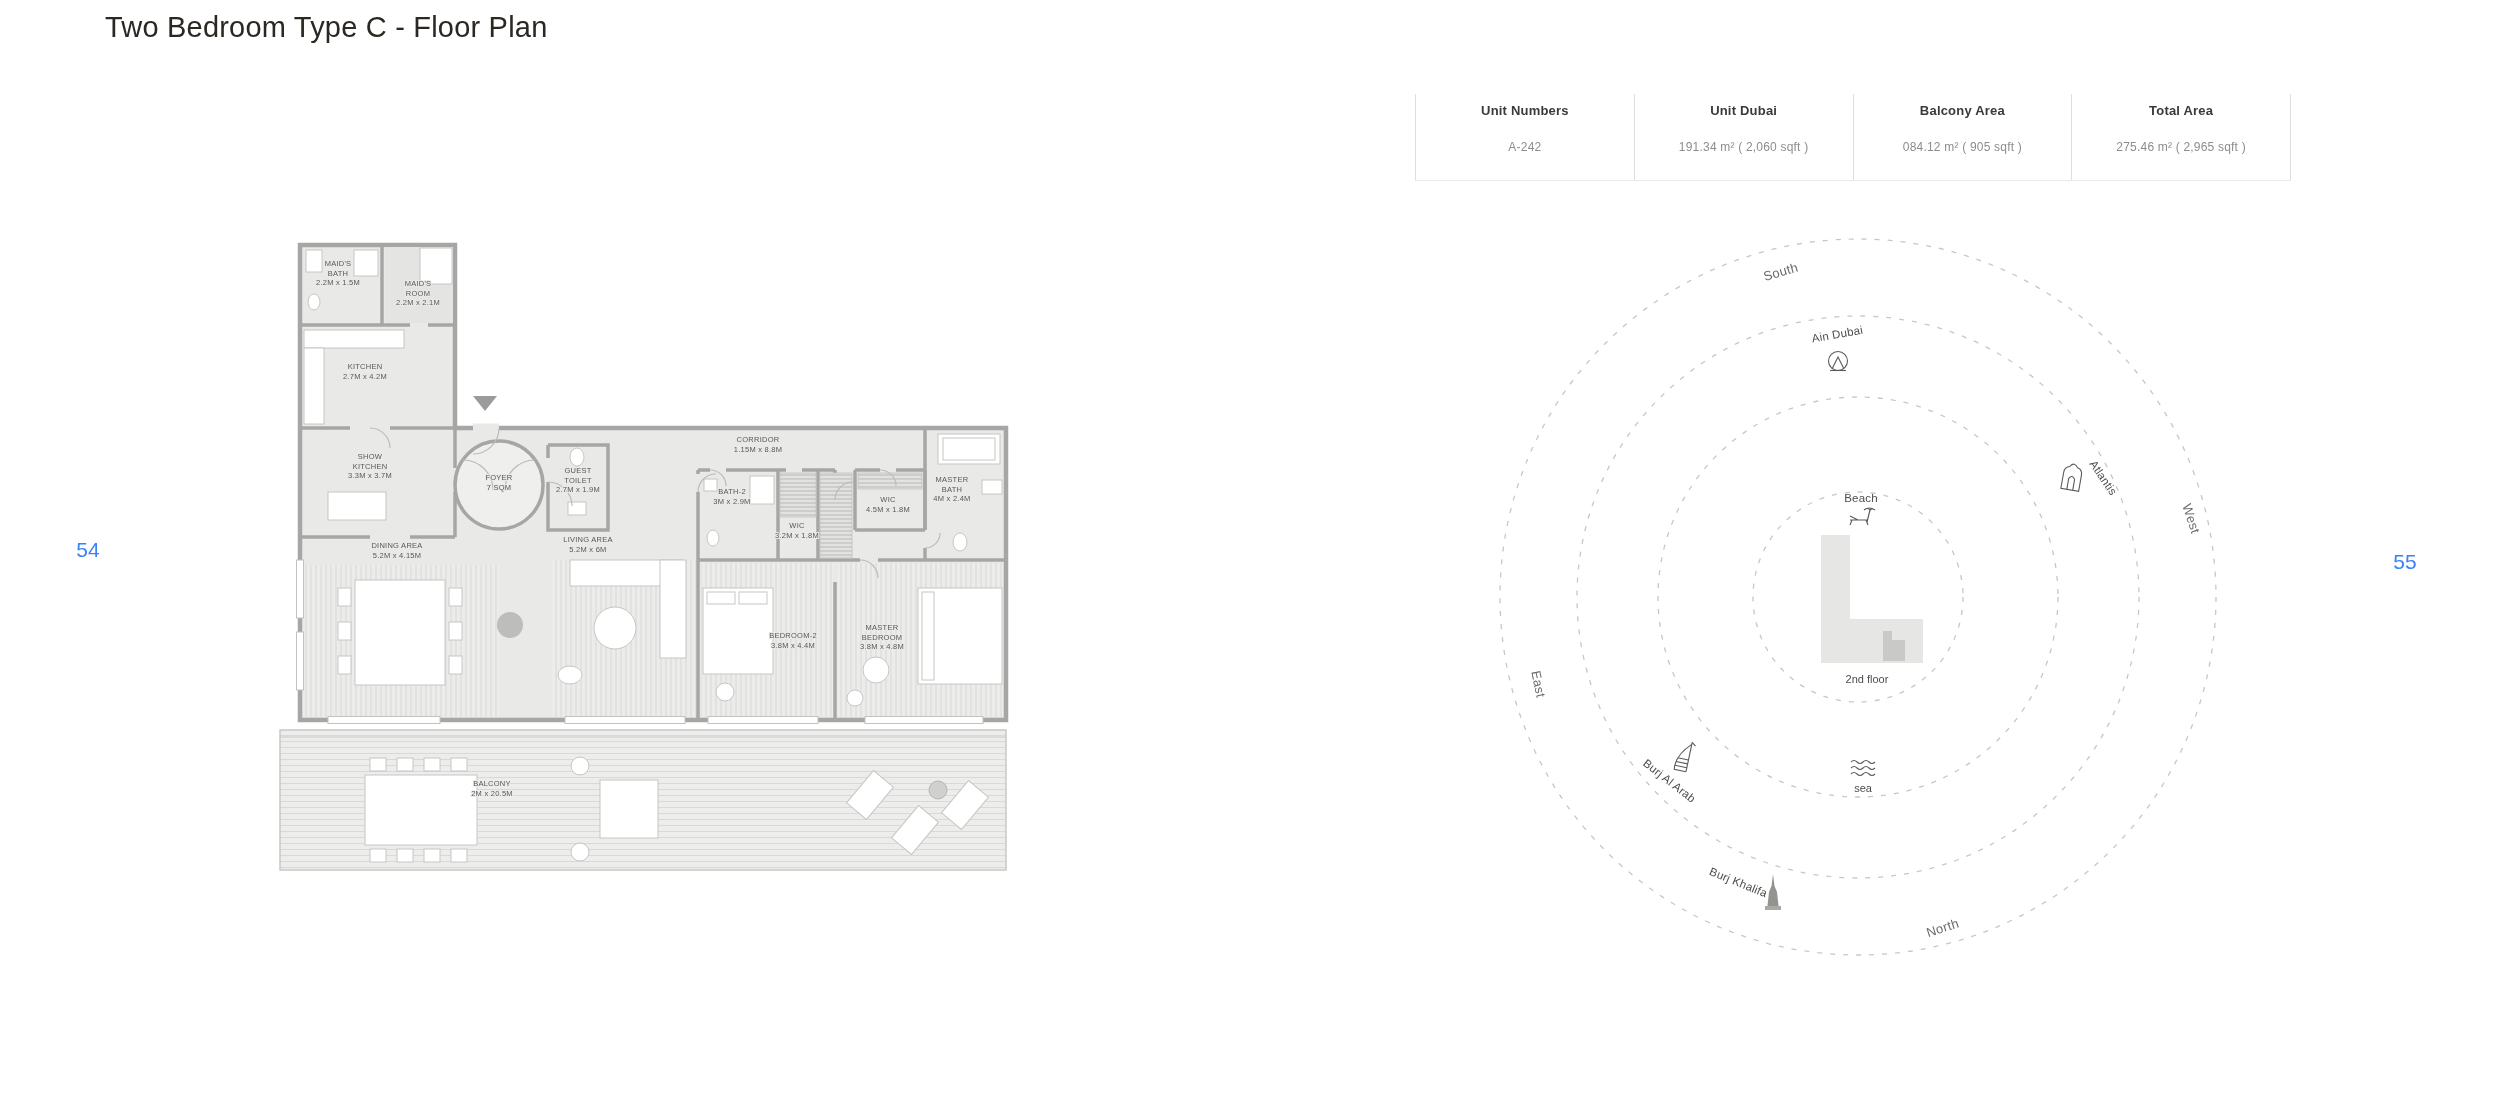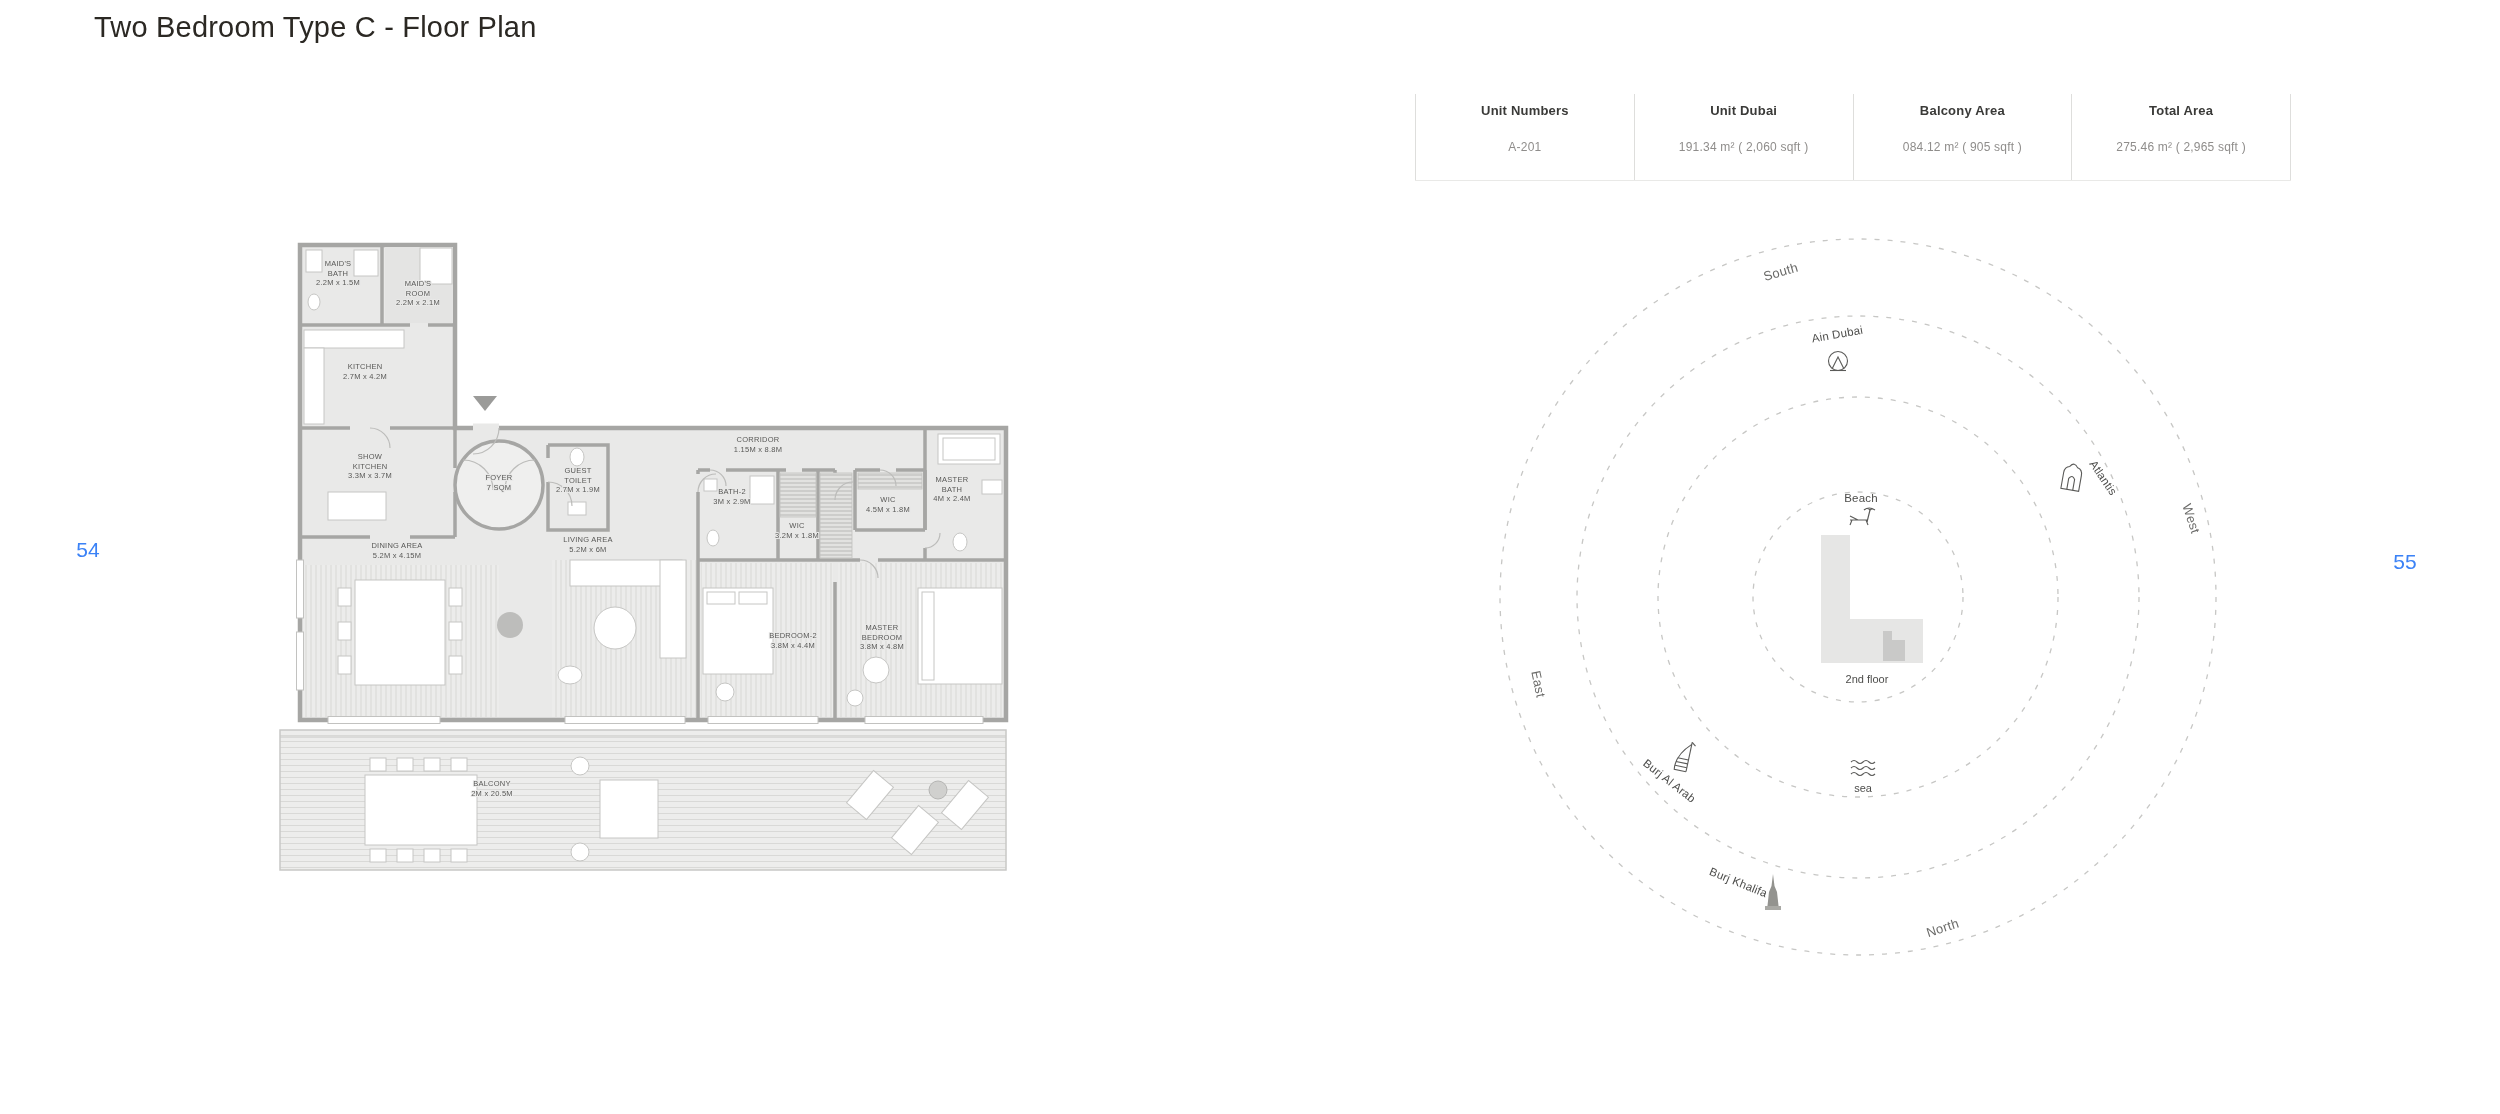--- a/index.html
+++ b/index.html
@@ -1,20 +1,20 @@
 <!DOCTYPE html>
 <html><head>
 <meta charset="utf-8">
 <style>
   html,body{margin:0;padding:0;background:#ffffff;}
   #page{position:relative;width:2500px;height:1114px;background:#ffffff;overflow:hidden;
         font-family:"Liberation Sans",sans-serif;}
   .page-title{position:absolute;top:10px;font-size:29px;line-height:34px;color:#2b2823;
         letter-spacing:0.2px;font-weight:400;}
-  #title-left{left:94px;}
+  #title-left{left:105px;}
   #title-right{left:1305px;}
   .page-num{position:absolute;top:538px;font-size:21px;color:#3b82f6;width:60px;text-align:center;}
   #pn-left{left:58px;}
   #pn-right{left:2375px;margin-top:12px;}
   
   #unit-table{position:absolute;left:1415px;top:94px;width:876px;height:86px;display:flex;
         border-bottom:1px solid #e9e9e7;}
   .ut-cell{flex:1 1 0;border-left:1px solid #dededc;display:flex;flex-direction:column;
         align-items:center;padding-top:9px;}
   .ut-cell:last-child{border-right:1px solid #dededc;}
@@ -42,21 +42,21 @@
 <div id="page">
 
   <div class="page-title" id="title-left">Two Bedroom Type C - Floor Plan</div>
 
   <div class="page-num" id="pn-left">54</div>
   <div class="page-num" id="pn-right">55</div>
 
   <div id="unit-table">
     <div class="ut-cell">
       <div class="ut-header">Unit Numbers</div>
-      <div class="ut-value">A-201</div>
+      <div class="ut-value">A-242</div>
     </div>
     <div class="ut-cell">
       <div class="ut-header">Unit Dubai</div>
       <div class="ut-value">191.34 m² ( 2,060 sqft )</div>
     </div>
     <div class="ut-cell">
       <div class="ut-header">Balcony Area</div>
       <div class="ut-value">084.12 m² ( 905 sqft )</div>
     </div>
     <div class="ut-cell">

